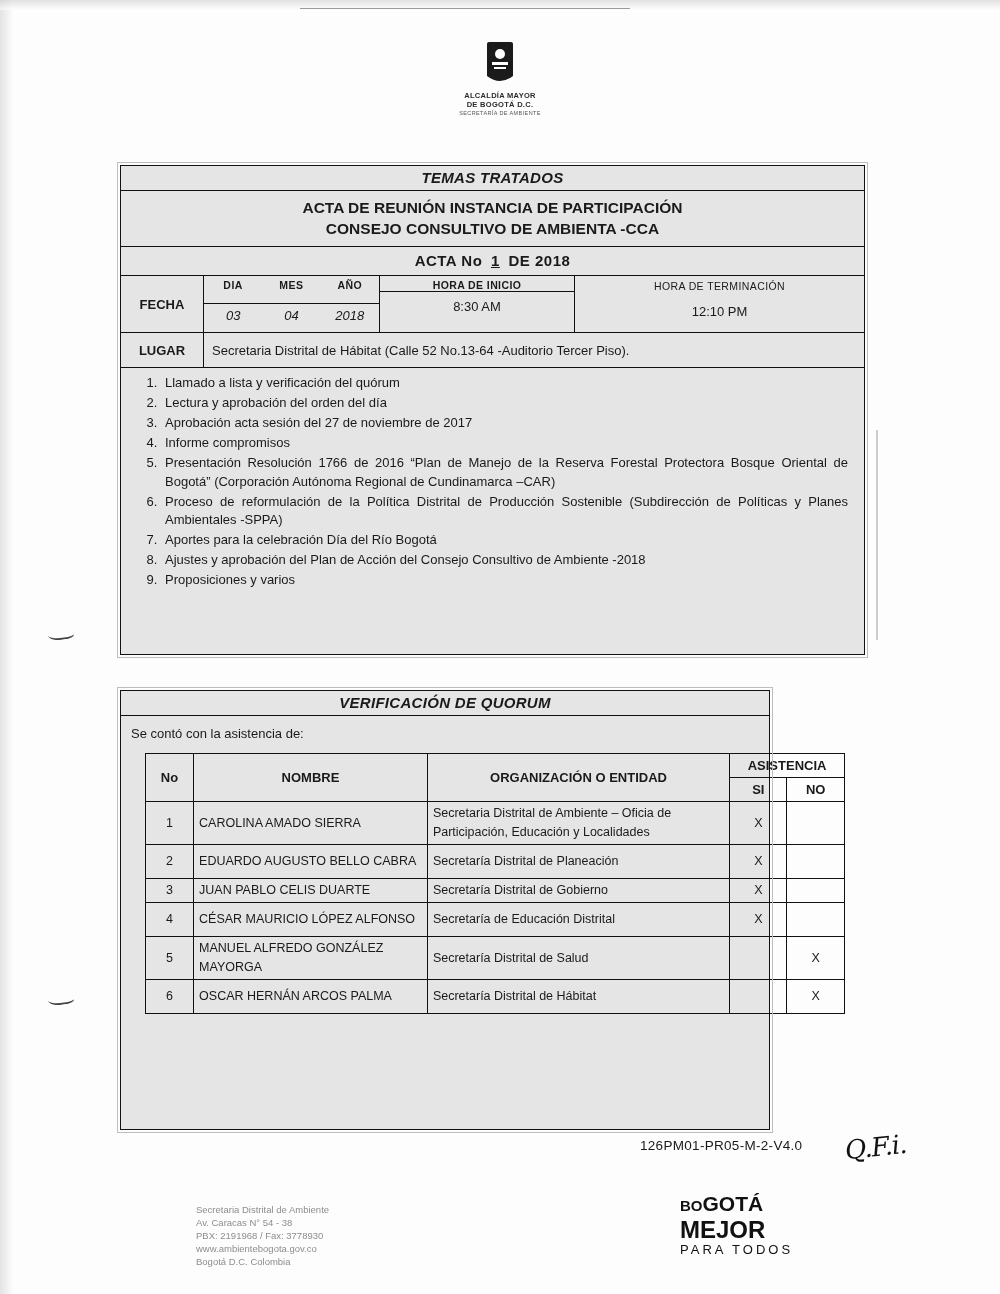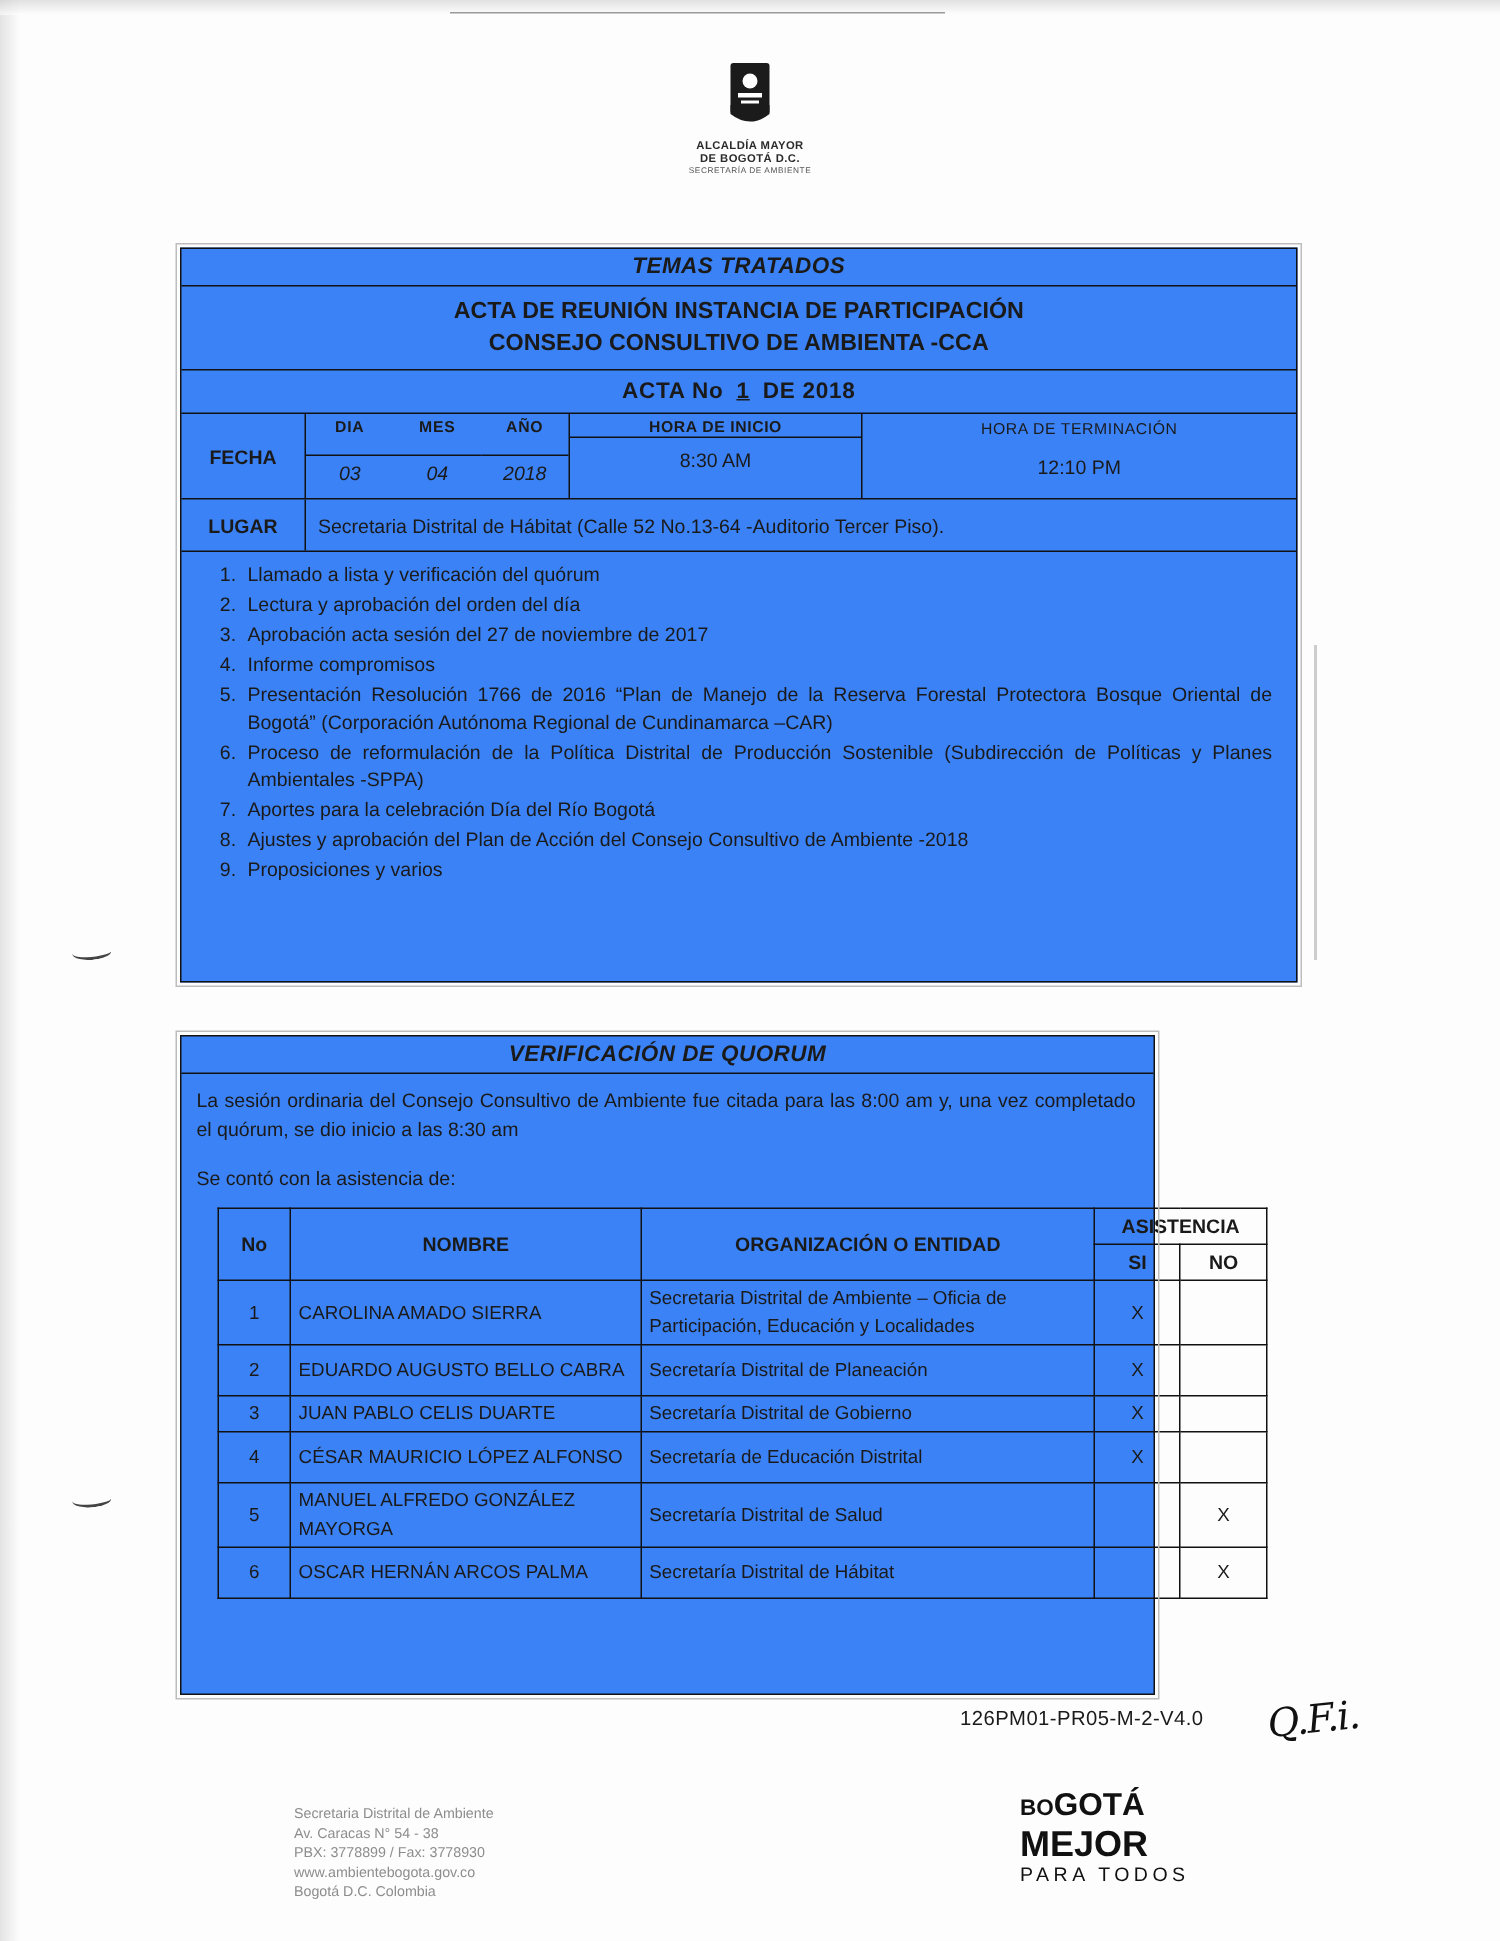--- a/index.html
+++ b/index.html
@@ -70,21 +70,21 @@
     font-weight: normal;
     font-size: 5.5px;
     letter-spacing: .4px;
     color: #555;
   }
 
   
   .frame {
     position: absolute;
     border: 1.5px solid #111;
-    background: #3b82f6;
+    background: #e5e5e5;
     box-sizing: border-box;
   }
   .frame::before {
     
     content: "";
     position: absolute;
     left: -4px; top: -4px; right: -4px; bottom: -4px;
     border: 1px solid #bdbdbd;
     pointer-events: none;
   }
@@ -422,21 +422,20 @@
         <li>Proposiciones y varios</li>
       </ol>
     </div>
   </div>
 
   <div class="frame block2">
 
     <div class="bar-title">VERIFICACIÓN DE QUORUM</div>
 
     <div class="quorum-body">
-      <p>La sesión ordinaria del Consejo Consultivo de Ambiente fue citada para las 8:00 am y, una vez completado el quórum, se dio inicio a las 8:30 am</p>
       <p class="tight">Se contó con la asistencia de:</p>
 
       <table class="assist">
         <thead>
           <tr>
             <th class="col-no" rowspan="2">No</th>
             <th class="col-nombre" rowspan="2">NOMBRE</th>
             <th class="col-org" rowspan="2">ORGANIZACIÓN O ENTIDAD</th>
             <th colspan="2">ASISTENCIA</th>
           </tr>
@@ -492,21 +491,21 @@
       </table>
     </div>
   </div>
 
   <div class="code">126PM01-PR05-M-2-V4.0</div>
   <div class="signature">Q.F.i.</div>
 
   <div class="footer-addr">
     <div>Secretaria Distrital de Ambiente</div>
     <div>Av. Caracas N° 54 - 38</div>
-    <div>PBX: 3778899 / Fax: 3778930</div>
+    <div>PBX: 2191968 / Fax: 3778930</div>
     <div>www.ambientebogota.gov.co</div>
     <div>Bogotá D.C. Colombia</div>
   </div>
 
   <div class="bogota-logo">
     <div class="l1">
       <span class="small">BO</span><span>GOTÁ</span>
     </div>
     <div class="l2">MEJOR</div>
     <div class="l3">PARA TODOS</div>

